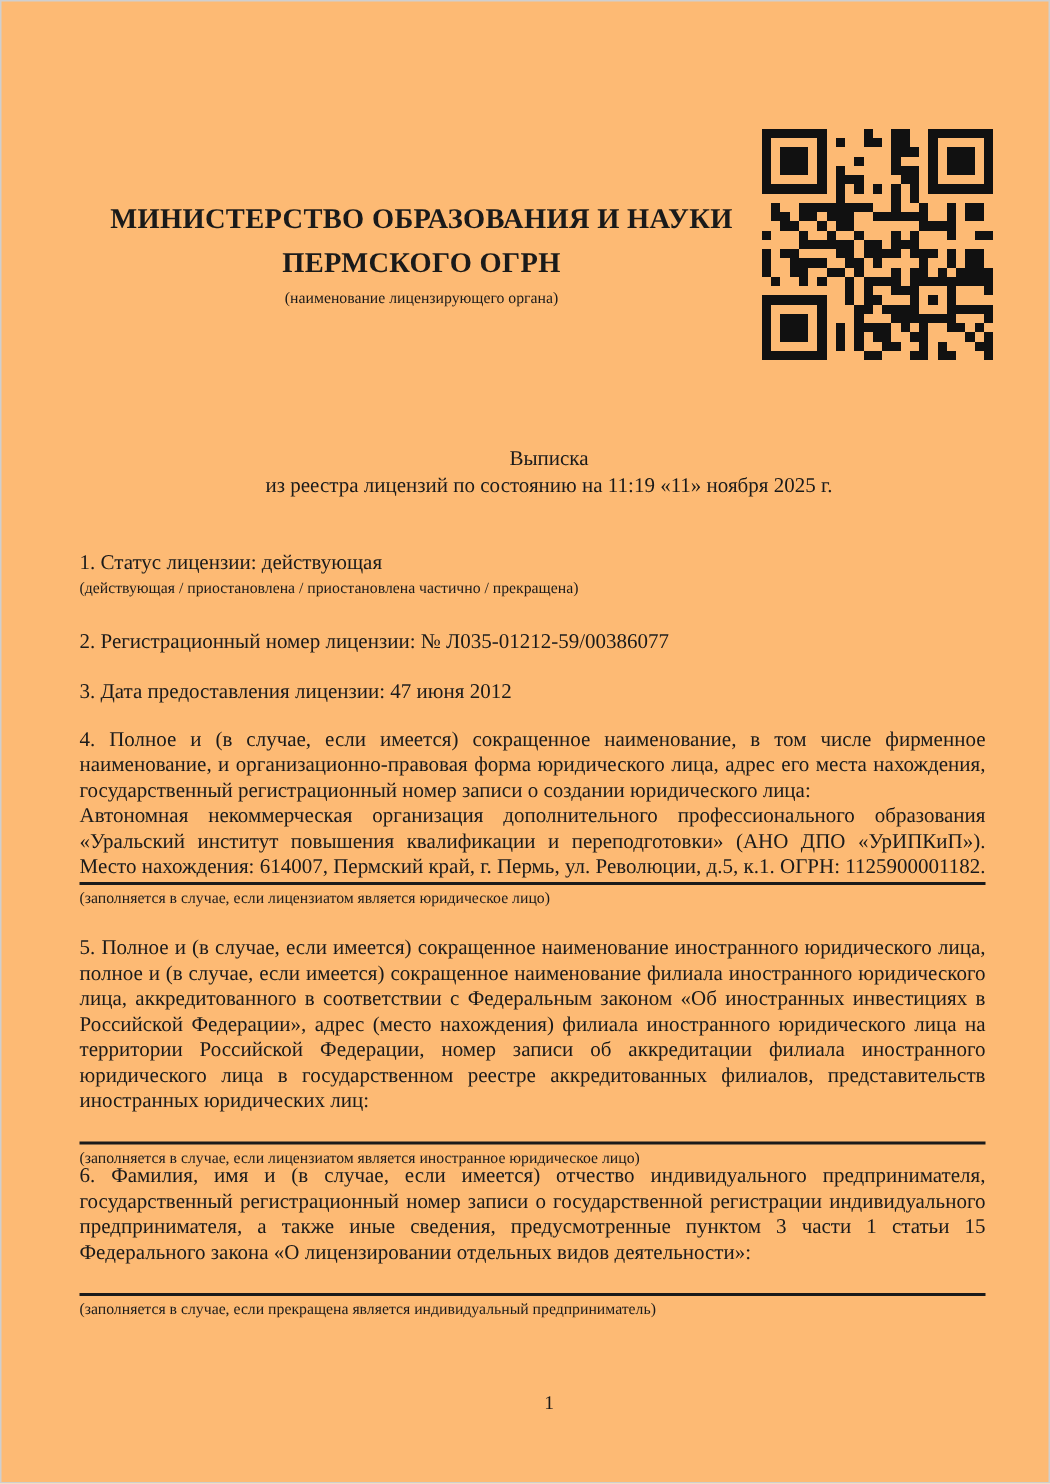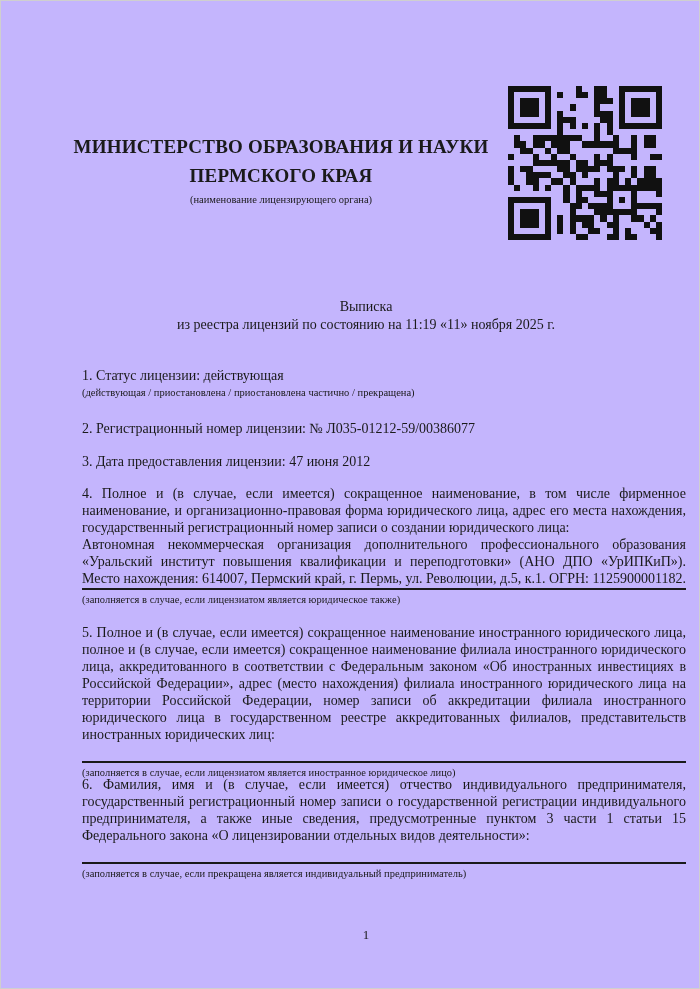--- a/index.html
+++ b/index.html
@@ -6,21 +6,21 @@
     --ink:#1a1a1a;
     --qr:#111111;
     --rule:#1a1a1a;
     --border:#cfcfcf;
   }
   html,body{margin:0;padding:0;background:#ffffff;}
   .page{
     position:relative;
     width:700px;height:989px;
     box-sizing:border-box;
-    background:#c4b5fd;
+    background:#fdba74;
     border:1px solid var(--border);
     font-family:"Liberation Serif","DejaVu Serif",serif;
     color:var(--ink);
     overflow:hidden;
   }
   
   .header-block{
     position:absolute;left:63px;top:131px;width:434px;
     text-align:center;
   }
@@ -36,21 +36,21 @@
     position:absolute;left:507px;top:85px;width:154px;height:154px;
   }
   .qr svg{display:block;width:154px;height:154px;}
   
   .doc-title{
     position:absolute;left:63px;top:297px;width:604px;
     text-align:center;font-size:14px;line-height:18px;
   }
   
   .section{
-    position:absolute;left:81px;width:604px;
+    position:absolute;left:52px;width:604px;
     font-size:14px;line-height:17px;
   }
   .section p{margin:0;}
   .justify{text-align:justify;text-justify:inter-word;}
   #s1{top:366px;}
   #s2{top:419px;}
   #s3{top:452px;}
   #s4{top:484px;}
   #s5{top:623px;}
   #s6{top:775px;}
@@ -70,21 +70,21 @@
     text-align:center;font-size:13px;line-height:16px;
   }
 </style>
 </head>
 <body>
 
 <div class="page">
 
   <div class="header-block">
     <div class="ministry-line">МИНИСТЕРСТВО ОБРАЗОВАНИЯ И НАУКИ</div>
-    <div class="ministry-line">ПЕРМСКОГО КРАЯ</div>
+    <div class="ministry-line">ПЕРМСКОГО ОГРН</div>
     <div class="fineprint">(наименование лицензирующего органа)</div>
   </div>
 
   <div class="qr">
     <svg xmlns="http://www.w3.org/2000/svg" shape-rendering="crispEdges" viewBox="0 0 25 25" fill="#111111">
         <rect x="0" y="0" width="1" height="1"></rect>
         <rect x="1" y="0" width="1" height="1"></rect>
         <rect x="2" y="0" width="1" height="1"></rect>
         <rect x="3" y="0" width="1" height="1"></rect>
         <rect x="4" y="0" width="1" height="1"></rect>
@@ -413,21 +413,21 @@
   </div>
 
   <div class="section" id="s3">
     <p>3. Дата предоставления лицензии: 47 июня 2012</p>
   </div>
 
   <div class="section" id="s4">
     <p class="justify">4. Полное и (в случае, если имеется) сокращенное наименование, в том числе фирменное наименование, и организационно-правовая форма юридического лица, адрес его места нахождения, государственный регистрационный номер записи о создании юридического лица:</p>
     <p class="justify">Автономная некоммерческая организация дополнительного профессионального образования «Уральский институт повышения квалификации и переподготовки» (АНО ДПО «УрИПКиП»). Место нахождения: 614007, Пермский край, г. Пермь, ул. Революции, д.5, к.1. ОГРН: 1125900001182.</p>
     <div class="rule"></div>
-    <div class="caption">(заполняется в случае, если лицензиатом является юридическое также)</div>
+    <div class="caption">(заполняется в случае, если лицензиатом является юридическое лицо)</div>
   </div>
 
   <div class="section" id="s5">
     <p class="justify">5. Полное и (в случае, если имеется) сокращенное наименование иностранного юридического лица, полное и (в случае, если имеется) сокращенное наименование филиала иностранного юридического лица, аккредитованного в соответствии с Федеральным законом «Об иностранных инвестициях в Российской Федерации», адрес (место нахождения) филиала иностранного юридического лица на территории Российской Федерации, номер записи об аккредитации филиала иностранного юридического лица в государственном реестре аккредитованных филиалов, представительств иностранных юридических лиц:</p>
     <div class="blank-answer"></div>
     <div class="rule"></div>
     <div class="caption">(заполняется в случае, если лицензиатом является иностранное юридическое лицо)</div>
   </div>
 
   <div class="section" id="s6">

